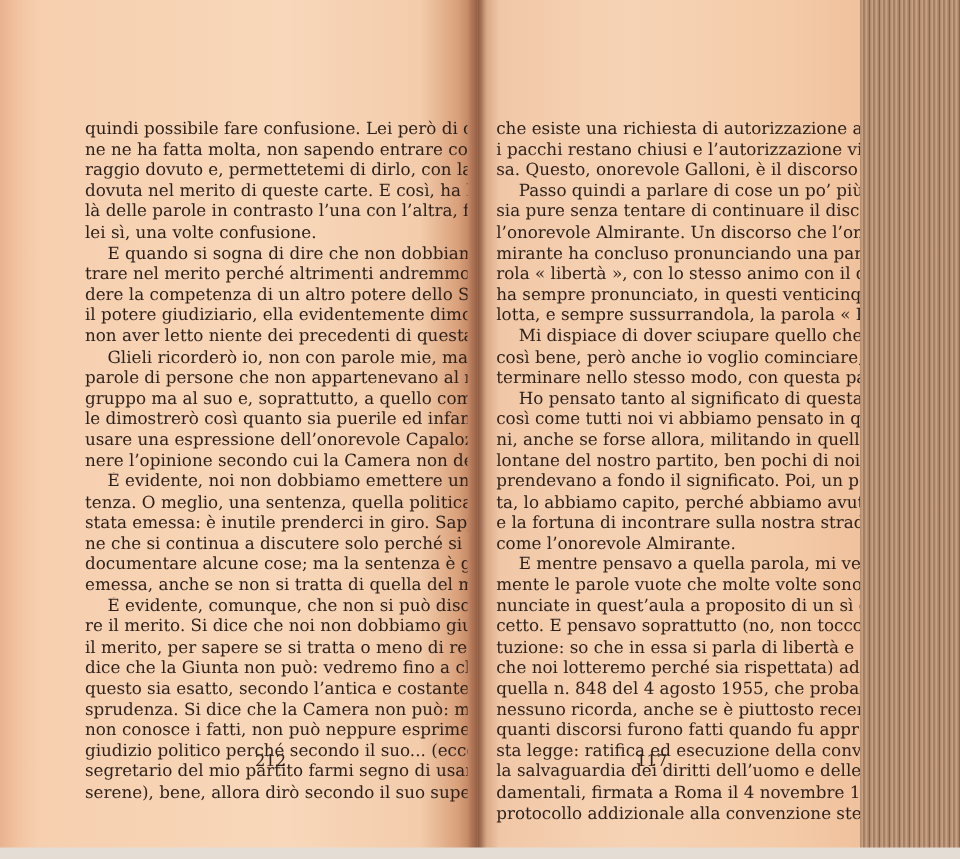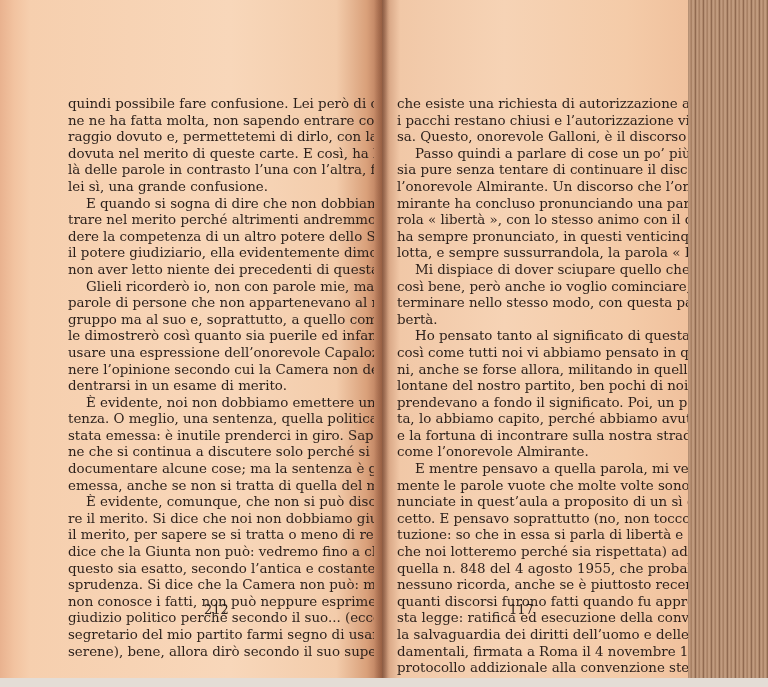--- a/index.html
+++ b/index.html
@@ -59,37 +59,36 @@
 
 <div class="book">
   <div class="page left">
     <div class="text-block" id="left-text">
         <p>
           <span class="line">quindi possibile fare confusione. Lei però di confusio-</span>
           <span class="line">ne ne ha fatta molta, non sapendo entrare con il co-</span>
           <span class="line">raggio dovuto e, permettetemi di dirlo, con la serietà</span>
           <span class="line">dovuta nel merito di queste carte. E così, ha buttato</span>
           <span class="line">là delle parole in contrasto l’una con l’altra, facendo,</span>
-          <span class="line last">lei sì, una grande confusione.</span>
+          <span class="line last">lei sì, una volte confusione.</span>
         </p>
         <p>
           <span class="line" style="padding-left: 18px;">E quando si sogna di dire che non dobbiamo en-</span>
           <span class="line">trare nel merito perché altrimenti andremmo ad inva-</span>
           <span class="line">dere la competenza di un altro potere dello Stato, cioè</span>
           <span class="line">il potere giudiziario, ella evidentemente dimostra di</span>
           <span class="line">non aver letto niente dei precedenti di questa Camera</span>
         </p>
         <p>
           <span class="line" style="padding-left: 18px;">Glieli ricorderò io, non con parole mie, ma con</span>
           <span class="line">parole di persone che non appartenevano al nostro</span>
           <span class="line">gruppo ma al suo e, soprattutto, a quello comunista;</span>
           <span class="line">le dimostrerò così quanto sia puerile ed infantile, per</span>
           <span class="line">usare una espressione dell’onorevole Capalozza, soste-</span>
           <span class="line">nere l’opinione secondo cui la Camera non debba ad-</span>
-          <span class="line last">dentrarsi in un esame di merito.</span>
         </p>
         <p>
           <span class="line" style="padding-left: 18px;">È evidente, noi non dobbiamo emettere una sen-</span>
           <span class="line">tenza. O meglio, una sentenza, quella politica, è già</span>
           <span class="line">stata emessa: è inutile prenderci in giro. Sappiamo be-</span>
           <span class="line">ne che si continua a discutere solo perché si devono</span>
           <span class="line">documentare alcune cose; ma la sentenza è già stata</span>
           <span class="line">emessa, anche se non si tratta di quella del magi-</span>
         </p>
         <p>
@@ -120,21 +119,20 @@
           <span class="line">l’onorevole Almirante. Un discorso che l’onorevole Al-</span>
           <span class="line">mirante ha concluso pronunciando una parola, la pa-</span>
           <span class="line">rola « libertà », con lo stesso animo con il quale egli</span>
           <span class="line">ha sempre pronunciato, in questi venticinque anni di</span>
           <span class="line last">lotta, e sempre sussurrandola, la parola « Patria ».</span>
         </p>
         <p>
           <span class="line" style="padding-left: 18px;">Mi dispiace di dover sciupare quello che lui dice</span>
           <span class="line">così bene, però anche io voglio cominciare, per poi</span>
           <span class="line">terminare nello stesso modo, con questa parola: li-</span>
-          <span class="line last">bertà.</span>
         </p>
         <p>
           <span class="line" style="padding-left: 18px;">Ho pensato tanto al significato di questa parola,</span>
           <span class="line">così come tutti noi vi abbiamo pensato in questi an-</span>
           <span class="line">ni, anche se forse allora, militando in quelle origini</span>
           <span class="line">lontane del nostro partito, ben pochi di noi ne com-</span>
           <span class="line">prendevano a fondo il significato. Poi, un po’ alla vol-</span>
           <span class="line">ta, lo abbiamo capito, perché abbiamo avuto la gioia</span>
           <span class="line">e la fortuna di incontrare sulla nostra strada un uomo</span>
           <span class="line last">come l’onorevole Almirante.</span>

